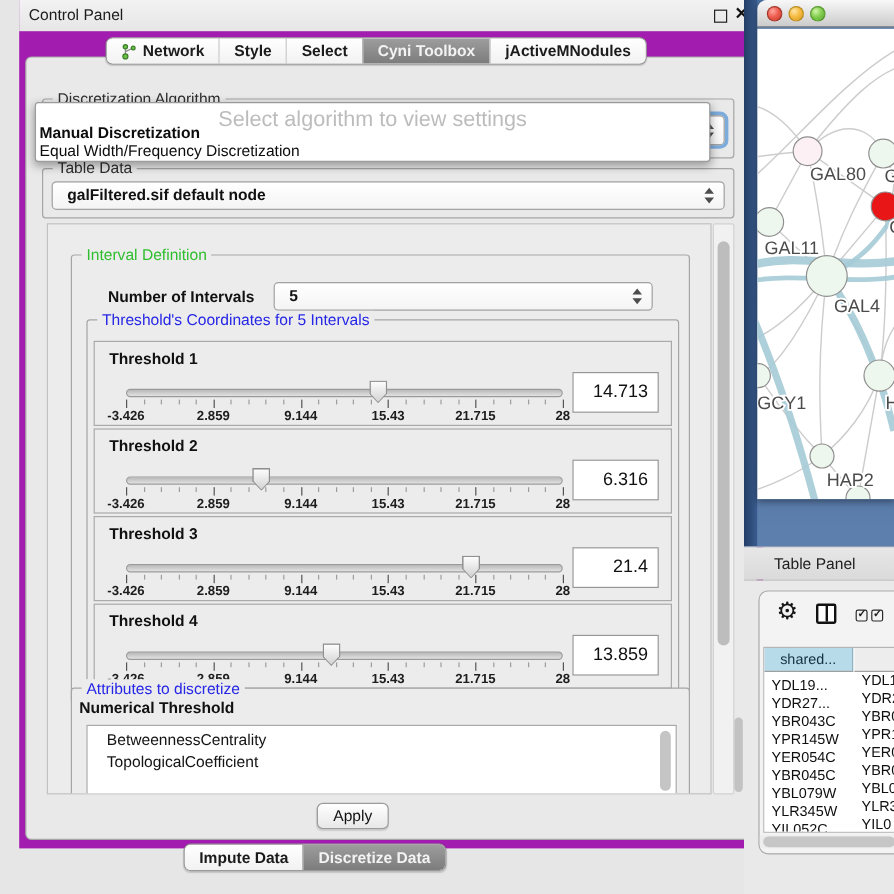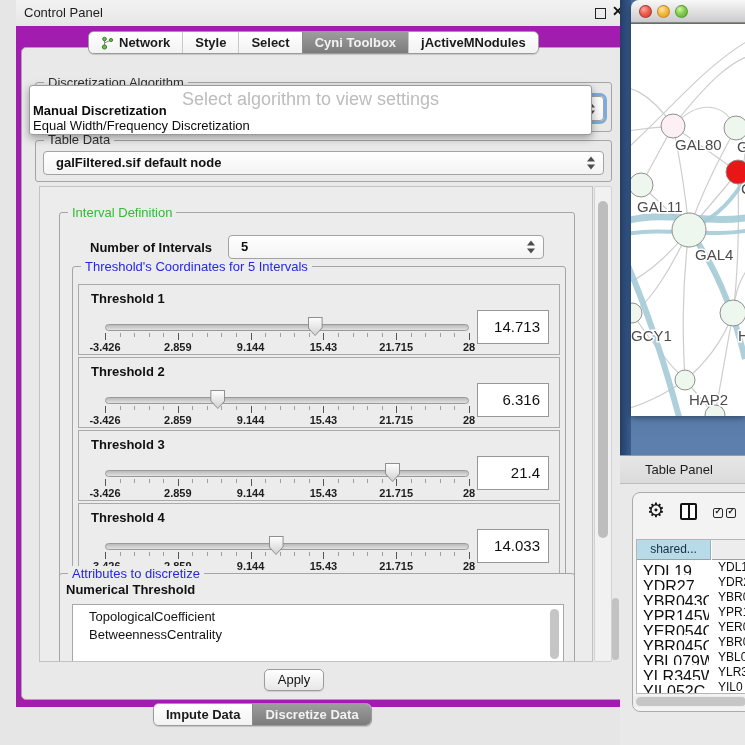--- a/index.html
+++ b/index.html
@@ -87,21 +87,21 @@
   .gear{position:absolute;left:14px;top:6px;font-size:20px;color:#161616;line-height:22px;}
   .colic{position:absolute;left:47px;top:10px;width:17px;height:17px;border:2px solid #111;border-radius:2px;background:#fff;}
   .colic::after{content:"";position:absolute;left:5.5px;top:0;bottom:0;width:2px;background:#111;}
   .cb{position:absolute;top:15px;width:10px;height:10px;border:1.5px solid #2b2b2b;border-radius:2px;}
   .cb::after{content:"✓";position:absolute;left:0.5px;top:-3px;font-size:9px;font-weight:bold;color:#222;}
   .cb.c1{left:80px;} .cb.c2{left:93px;}
   .ttable{position:absolute;left:3px;top:46px;width:150px;height:155px;background:#fff;border:1px solid #b5b5b5;overflow:hidden;}
   .th1{position:absolute;left:0;top:0;width:74px;height:20px;background:#b7dbe9;border-right:1px solid #93b2c0;border-bottom:1px solid #9f9f9f;font-size:12px;text-align:center;line-height:19px;color:#13313d;}
   .th2{position:absolute;left:75px;top:0;width:80px;height:20px;background:#ededed;border-bottom:1px solid #9f9f9f;font-size:12px;padding-left:55px;line-height:19px;color:#222;}
   .trow{position:absolute;left:0;width:100%;height:15px;background:#fff;}
-  .tc1{position:absolute;left:6px;top:4px;width:66px;font-size:16px;line-height:15px;color:#0f0f0f;white-space:nowrap;overflow:hidden;}
+  .tc1{position:absolute;left:6px;top:4px;width:66px;font-size:12px;line-height:15px;color:#0f0f0f;white-space:nowrap;overflow:hidden;}
   .tc2{position:absolute;left:81px;top:0;width:70px;font-size:12px;line-height:15px;color:#0f0f0f;white-space:nowrap;overflow:hidden;}
   .coldiv{position:absolute;left:74px;top:20px;bottom:0;width:1px;background:#dcdcdc;}
   .hscroll{position:absolute;left:0px;top:203px;width:120px;height:11px;background:#ededed;}
   .hthumb{position:absolute;left:3px;top:1px;width:110px;height:9px;border-radius:4.5px;background:#c6c6c6;}
   .side-thumb{position:absolute;left:4px;top:114px;width:7px;height:62px;border-radius:3.5px;background:#c2c2c2;}
 </style>
 </head>
 <body>
 
 <div class="root">
@@ -343,33 +343,33 @@
                   <div class="ticklabels">
                     <span style="left: 0%;">-3.426</span>
                     <span style="left: 20%;">2.859</span>
                     <span style="left: 40%;">9.144</span>
                     <span style="left: 60%;">15.43</span>
                     <span style="left: 80%;">21.715</span>
                     <span style="left: 100%;">28</span>
                   </div>
                   <div class="handle" style="left: calc(47% - 7.5px);"></div>
                 </div>
-                <div class="valbox">14.033</div>
+                <div class="valbox">13.859</div>
               </div>
             </div>
         </div>
       </div>
 
       <div class="group" style="left:19px;top:386px;width:516px;height:96px;background:#ececec;">
         <span class="glabel blue">Attributes to discretize</span>
         <span style="position:absolute;left:6px;top:8px;font-weight:bold;">Numerical Threshold</span>
         <div class="listbox">
           <ul>
+              <li>BetweennessCentrality</li>
               <li>TopologicalCoefficient</li>
-              <li>BetweennessCentrality</li>
             </ul>
           <div class="list-thumb"></div>
         </div>
       </div>
 
     </div>
 
     <div class="vscroll">
       <div class="vthumb"></div>
     </div>

